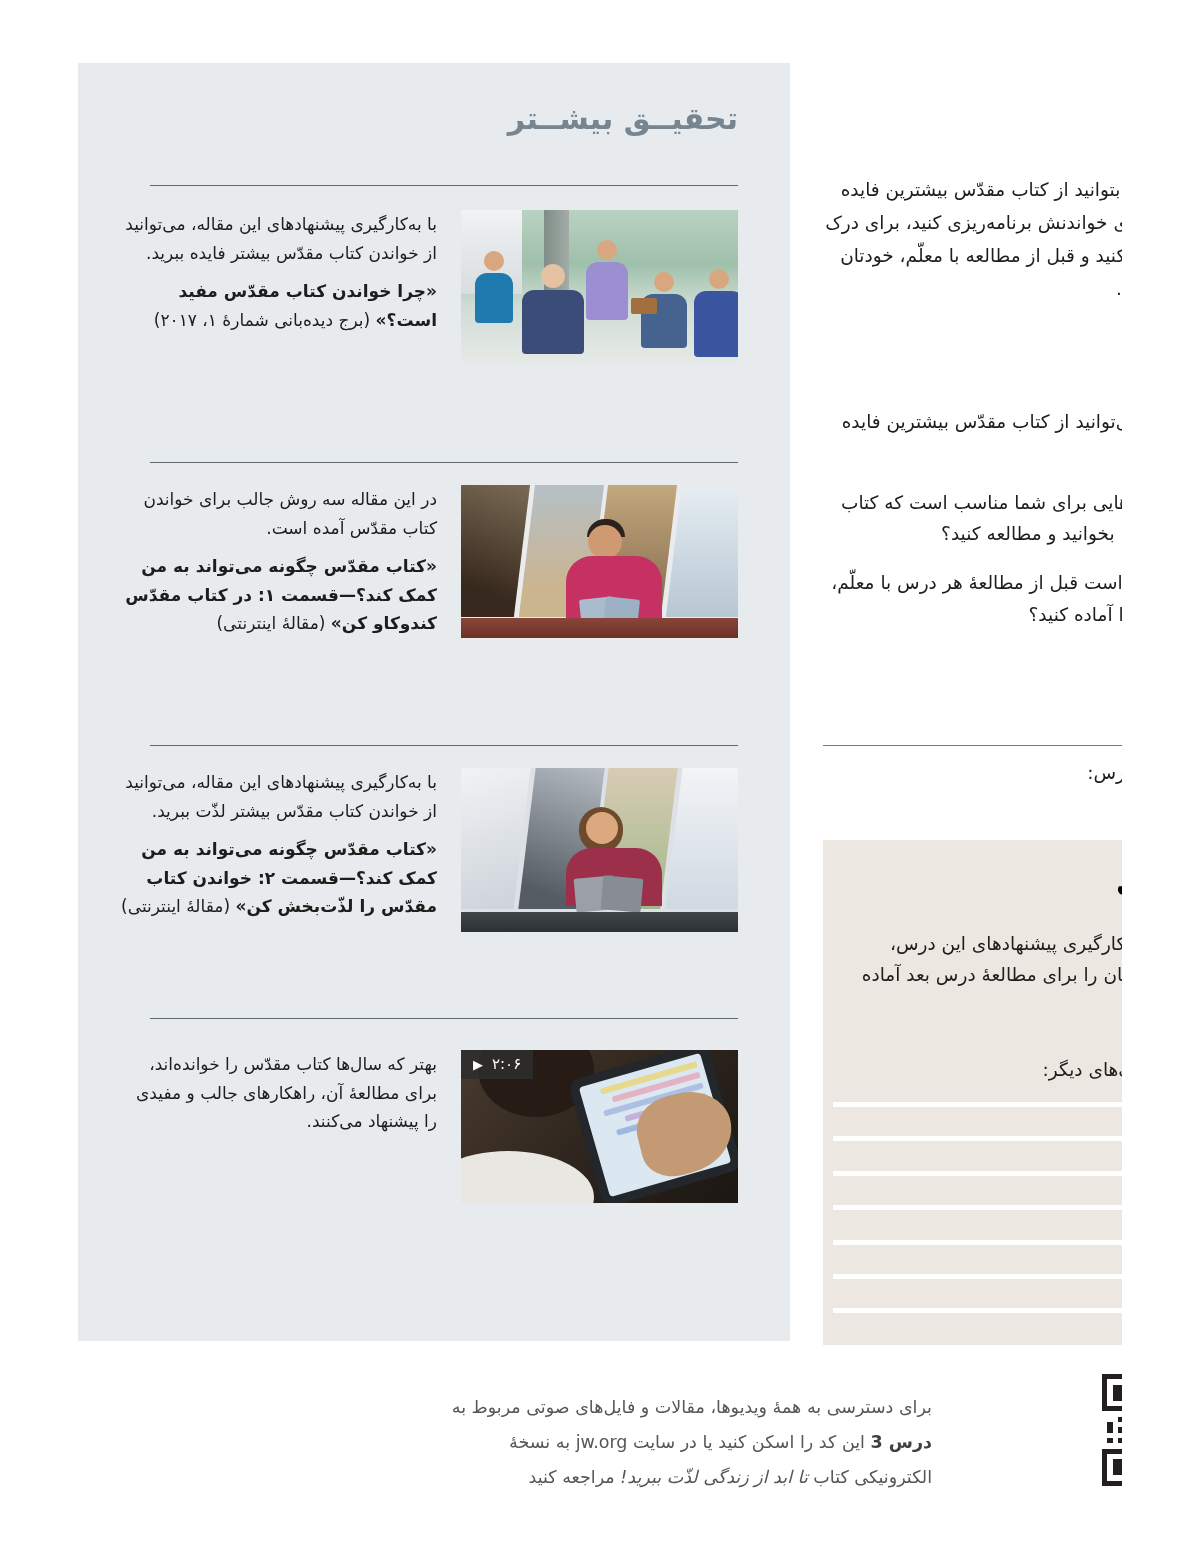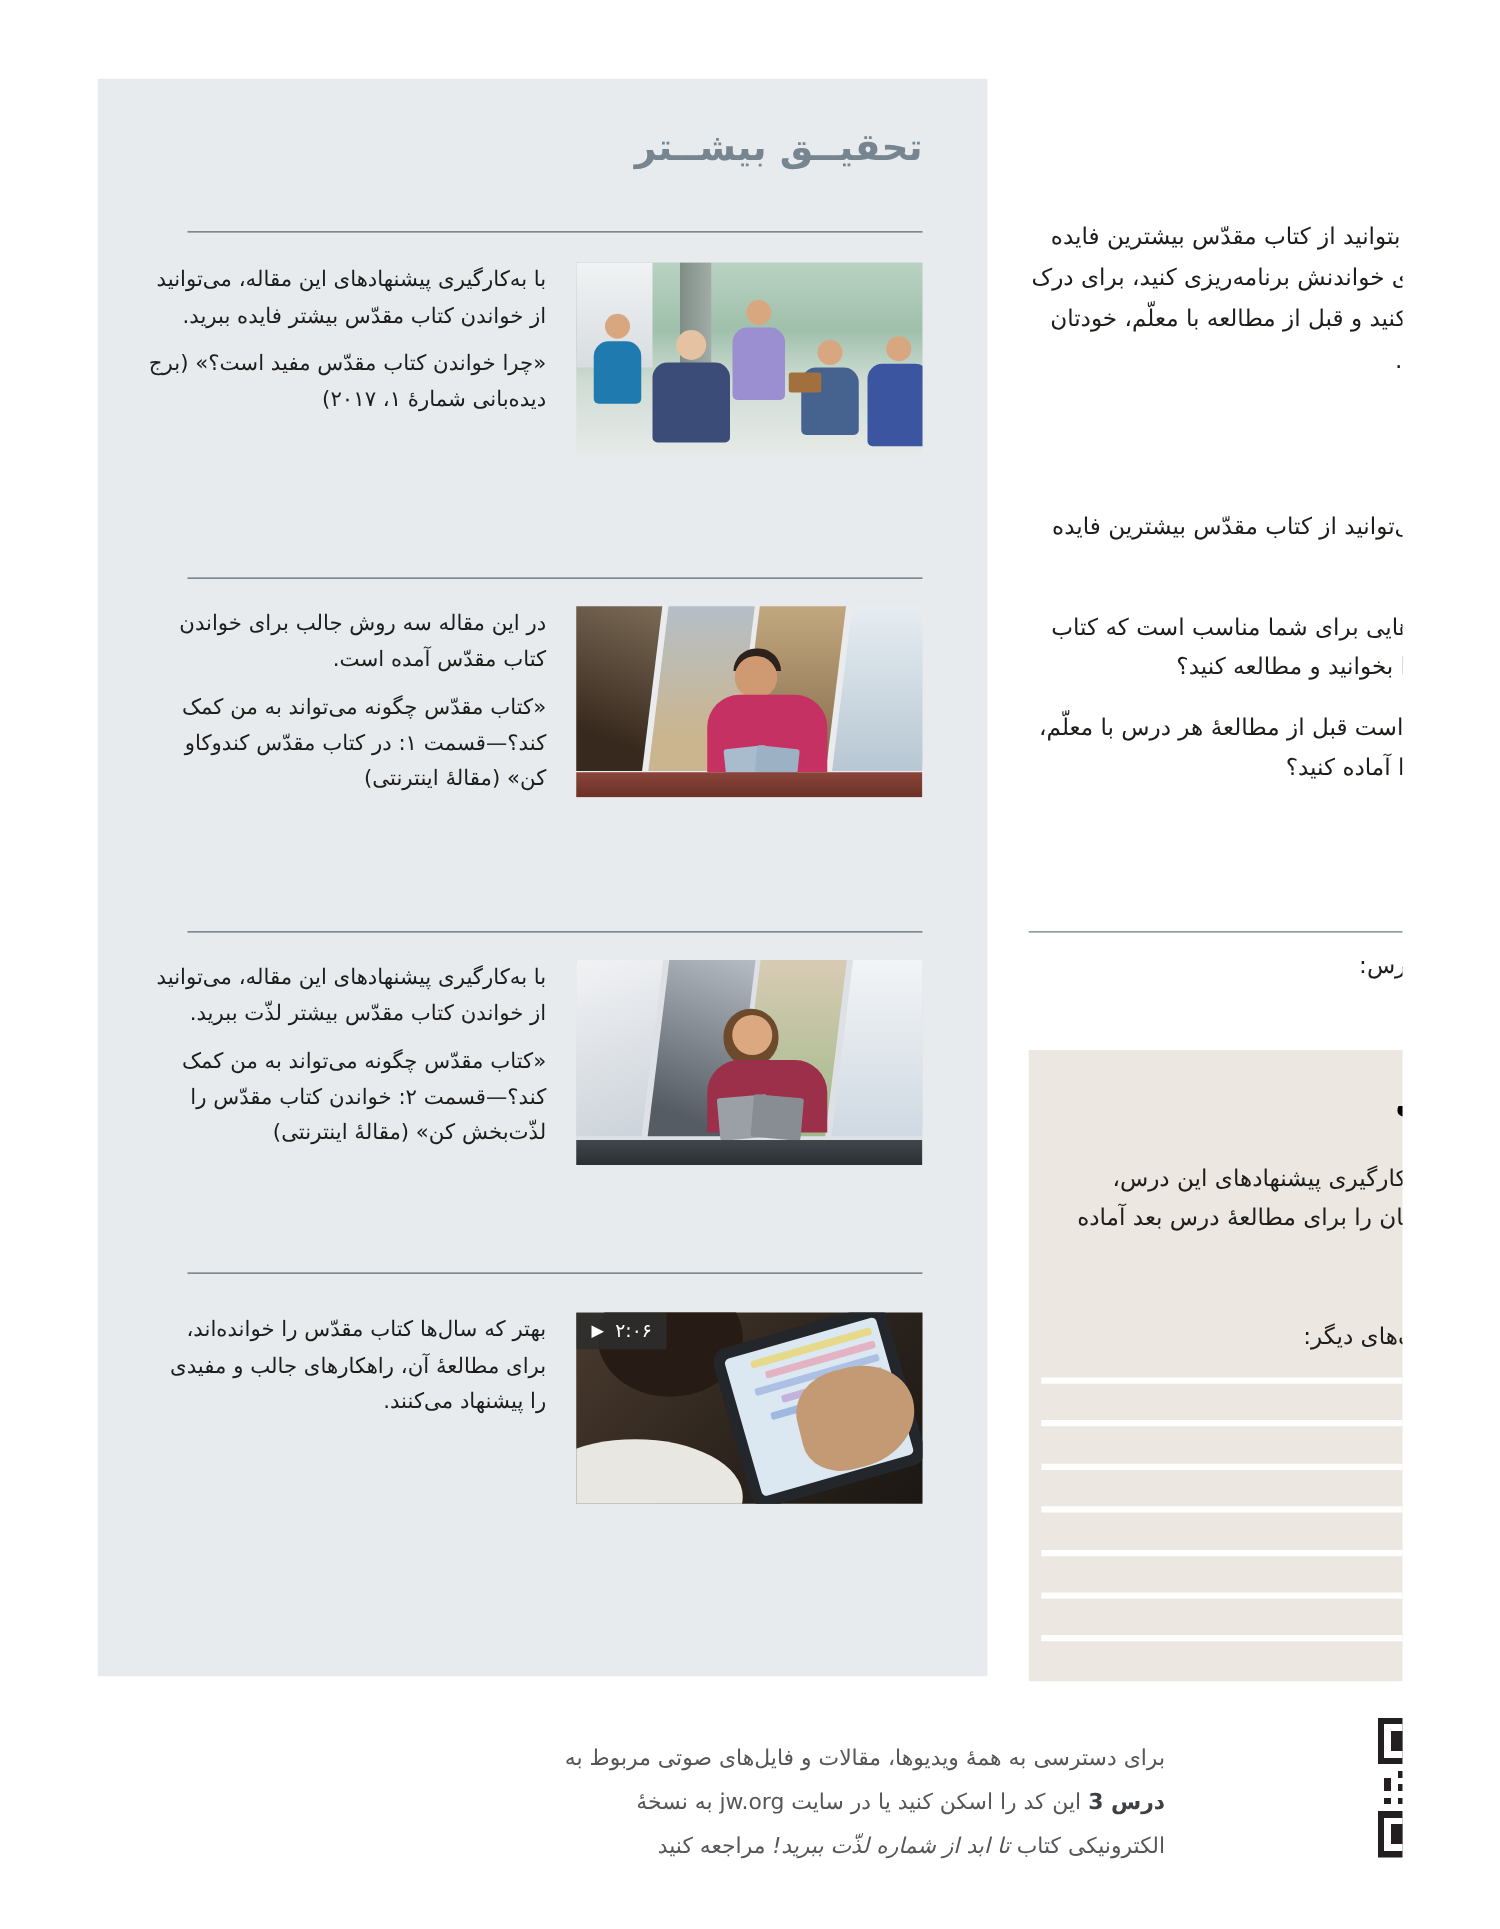--- a/index.html
+++ b/index.html
@@ -7,21 +7,21 @@
   .page{position:relative;width:1044px;height:1543px;margin:0 auto;background:#fff;overflow:hidden;direction:rtl;}
 
   
   .research-panel{position:absolute;left:0;top:63px;width:712px;height:1278px;background:#e7ebee;}
   .r-title{position:absolute;top:38px;right:52px;font-size:30px;font-weight:bold;color:#76858f;letter-spacing:.5px;}
   .r-divider{position:absolute;right:52px;left:72px;border-top:1px solid #5d686f;height:0;}
   .r-item{position:absolute;right:52px;left:40px;display:flex;gap:24px;align-items:flex-start;}
   .r-photo{width:277px;flex:0 0 auto;position:relative;overflow:hidden;background:#cfd6db;}
   .r-text{flex:1;font-size:17px;line-height:1.68;text-align:right;color:#1d1d1b;}
   .r-text p{margin:0 0 10px 0;}
-  .r-text .bold{font-weight:normal;text-align:right;}
+  .r-text .bold{font-weight:bold;text-align:right;}
 
   
   .ph1{height:153px;background:linear-gradient(180deg,#b9d2c2 0%,#9fc0ab 35%,#cfdcd4 62%,#e6eae7 100%);}
   .ph1 .shelf{position:absolute;left:0;top:0;width:22%;height:55%;background:linear-gradient(180deg,#f0f2f3,#d8dde0);}
   .ph1 .trunk{position:absolute;left:30%;top:0;width:9%;height:78%;background:linear-gradient(90deg,#7f8d87,#a3aca6);}
   .fig{position:absolute;}
   .fig .head{width:20px;height:20px;border-radius:50%;background:#d9a77f;margin:0 auto 2px;}
   .fig .torso{border-radius:12px 12px 4px 4px;}
   .ph1 .f1{left:5%;bottom:26%;}.ph1 .f1 .torso{width:38px;height:50px;background:#1f7ab0;}
   .ph1 .f2{left:22%;bottom:6%;}.ph1 .f2 .head{width:24px;height:24px;background:#e4c2a2;}.ph1 .f2 .torso{width:62px;height:64px;background:#3c4c78;}
@@ -232,21 +232,21 @@
     <div class="w-line" style="top:262px"></div>
     <div class="w-line" style="top:296px"></div>
     <div class="w-line" style="top:331px"></div>
     <div class="w-line" style="top:365px"></div>
     <div class="w-line" style="top:400px"></div>
     <div class="w-line" style="top:434px"></div>
     <div class="w-line" style="top:468px"></div>
   </div>
 
   <div class="footer-text">
-    <span>برای دسترسی به همهٔ ویدیوها، مقالات و فایل‌های صوتی مربوط به </span><strong>درس 3</strong><span> این کد را اسکن کنید یا در سایت jw.org به نسخهٔ الکترونیکی کتاب </span><em>تا ابد از شماره لذّت ببرید!</em><span> مراجعه کنید</span>
+    <span>برای دسترسی به همهٔ ویدیوها، مقالات و فایل‌های صوتی مربوط به </span><strong>درس 3</strong><span> این کد را اسکن کنید یا در سایت jw.org به نسخهٔ الکترونیکی کتاب </span><em>تا ابد از زندگی لذّت ببرید!</em><span> مراجعه کنید</span>
   </div>
 
   <svg class="qr" id="qr" viewBox="0 0 21 21" shape-rendering="crispEdges">
       <rect x="0" y="0" width="21" height="21" fill="#ffffff"></rect>
       <rect x="8" y="0" width="1" height="1" fill="#231f20"></rect>
       <rect x="12" y="0" width="1" height="1" fill="#231f20"></rect>
       <rect x="8" y="1" width="1" height="1" fill="#231f20"></rect>
       <rect x="9" y="1" width="1" height="1" fill="#231f20"></rect>
       <rect x="11" y="1" width="1" height="1" fill="#231f20"></rect>
       <rect x="12" y="1" width="1" height="1" fill="#231f20"></rect>

